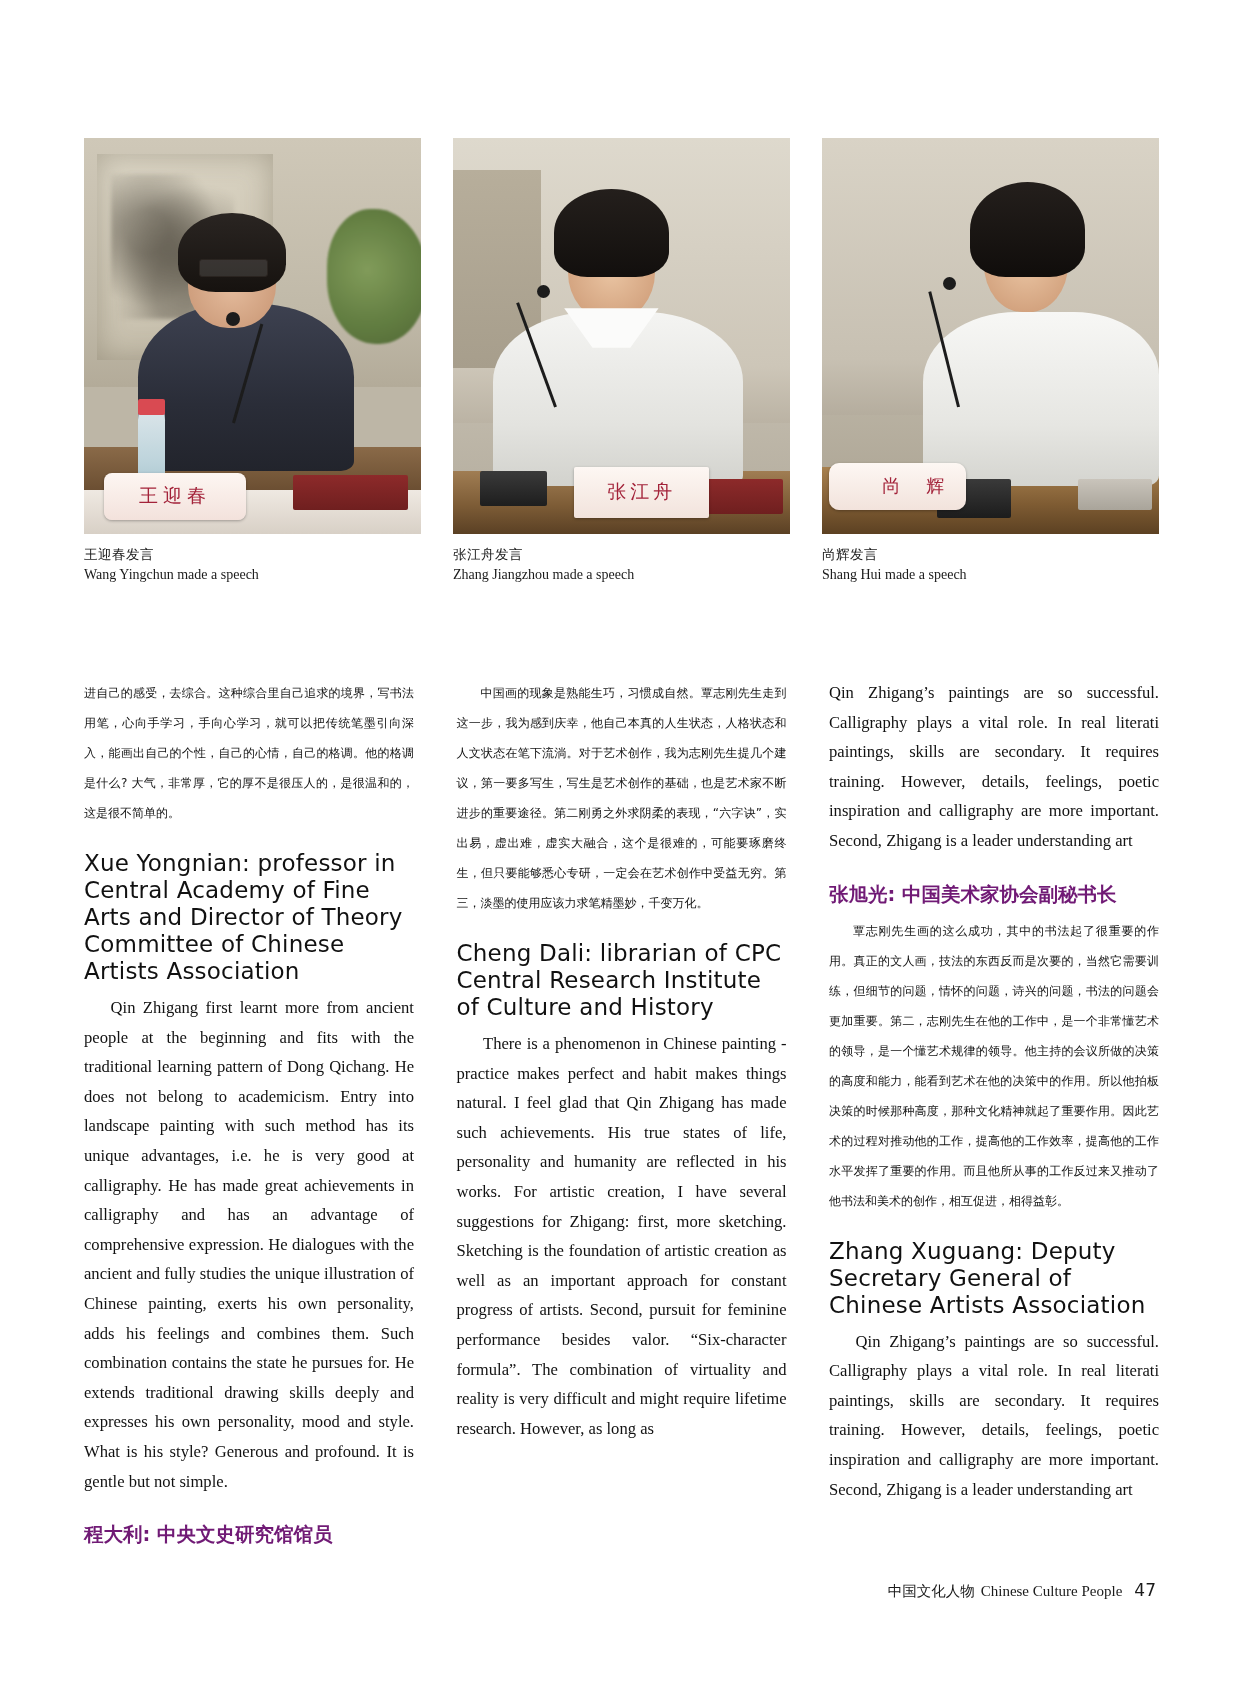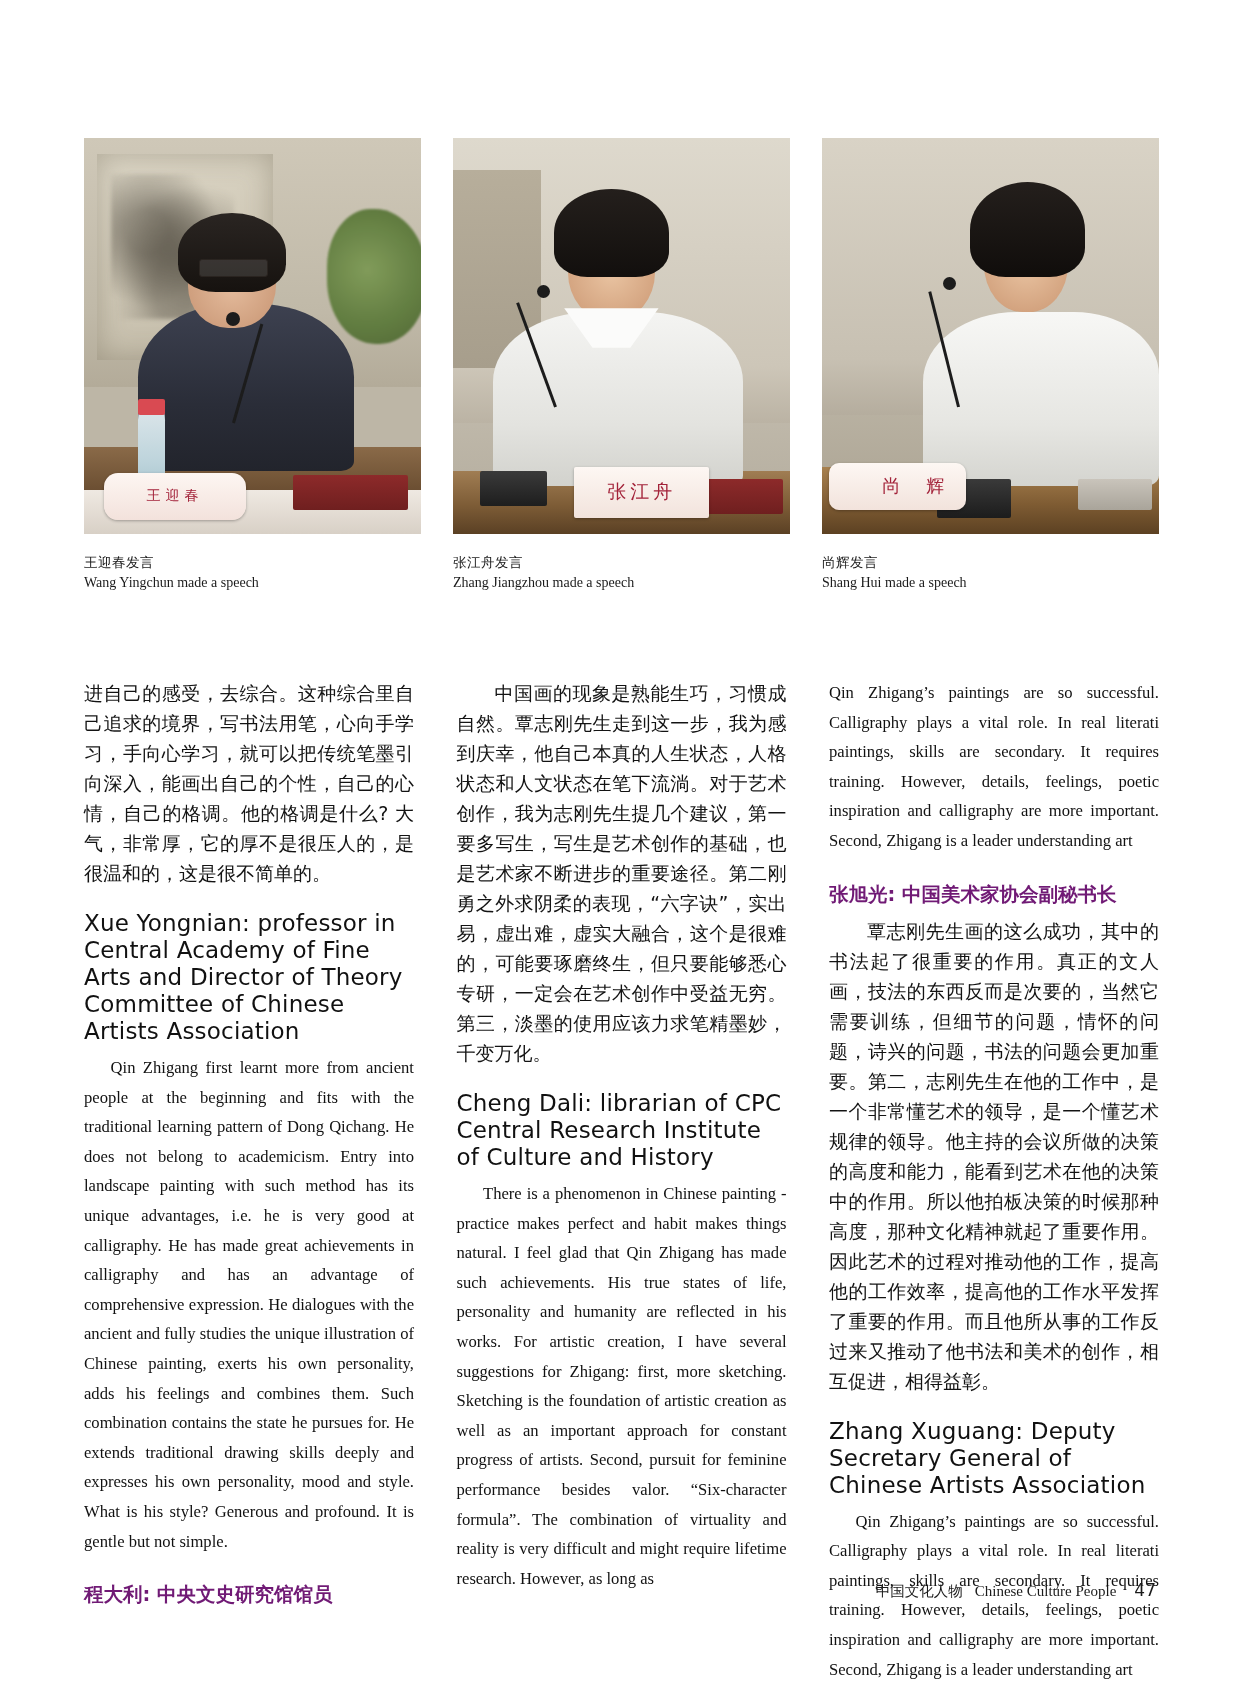--- a/index.html
+++ b/index.html
@@ -39,21 +39,21 @@
     width: 337px;
     height: 396px;
     position: relative;
     overflow: hidden;
     background: #6b6257;
   }
   .cap-cn {
     font-family: "DejaVu Sans", sans-serif;
     font-size: 13.5px;
     color: #1a1a1a;
-    margin-top: 20px;
+    margin-top: 12px;
     letter-spacing: 0.5px;
   }
   .cap-en {
     font-family: "Liberation Serif", serif;
     font-size: 14px;
     color: #1a1a1a;
     margin-top: 3px;
   }
 
   
@@ -123,24 +123,24 @@
     background: linear-gradient(180deg,#dce6ea 0%, #bcd3db 60%, #9dbcc7 100%);
     border-radius: 14% 14% 6% 6%;
   }
   .p1 .bottle-cap{
     position:absolute; left:16%; bottom:30%; width:8%; height:4%;
     background:#d94a52; border-radius:2px;
   }
   .p1 .nameplate {
     position:absolute; left:6%; bottom:3.5%; width:42%; height:12%;
     background: linear-gradient(180deg,#fdf6f2 0%, #f3e2dc 100%);
-    border-radius:14px;
+    border-radius:8px;
     box-shadow: 0 1px 3px rgba(0,0,0,.3);
     display:flex; align-items:center; justify-content:center;
-    color:#a3233a; font-family:"DejaVu Sans", sans-serif; font-size:14px; letter-spacing:5px;
+    color:#a3233a; font-family:"DejaVu Sans", sans-serif; font-size:19px; letter-spacing:5px;
   }
   .p1 .mic {
     position:absolute; left:44%; top:46%; width:3px; height:26%;
     background:#1c1c1c; transform: rotate(16deg); transform-origin: bottom;
   }
   .p1 .micball{
     position:absolute; left:42%; top:44%; width:14px; height:14px; border-radius:50%;
     background:#1c1c1c;
   }
   .p1 .books{
@@ -269,21 +269,21 @@
   }
   .col {
     width: 330px;
   }
 
   p {
     margin: 0 0 0 0;
   }
   .cn {
     font-family: "DejaVu Sans", sans-serif;
-    font-size: 19px;
+    font-size: 12px;
     line-height: 30px;
     text-align: justify;
     text-justify: inter-ideograph;
     color: #131313;
   }
   .cn.indent { text-indent: 2em; }
 
   .en {
     font-family: "Liberation Serif", serif;
     font-size: 16.6px;
@@ -310,21 +310,21 @@
     margin: 24px 0 6px 0;
   }
 
   
   .footer {
     position: absolute;
     right: 84px;
     bottom: 82px;
     display: flex;
     align-items: baseline;
-    gap: 12px;
+    gap: 6px;
     font-family: "DejaVu Sans", sans-serif;
     font-size: 14.5px;
     color: #1a1a1a;
   }
   .footer .fcn { font-size: 14.5px; }
   .footer .fen { font-family: "Liberation Serif", serif; font-size: 15px; }
   .footer .fpage { font-weight: normal; font-size: 17px; margin-left: 6px; }
 </style>
 </head>
 <body>

